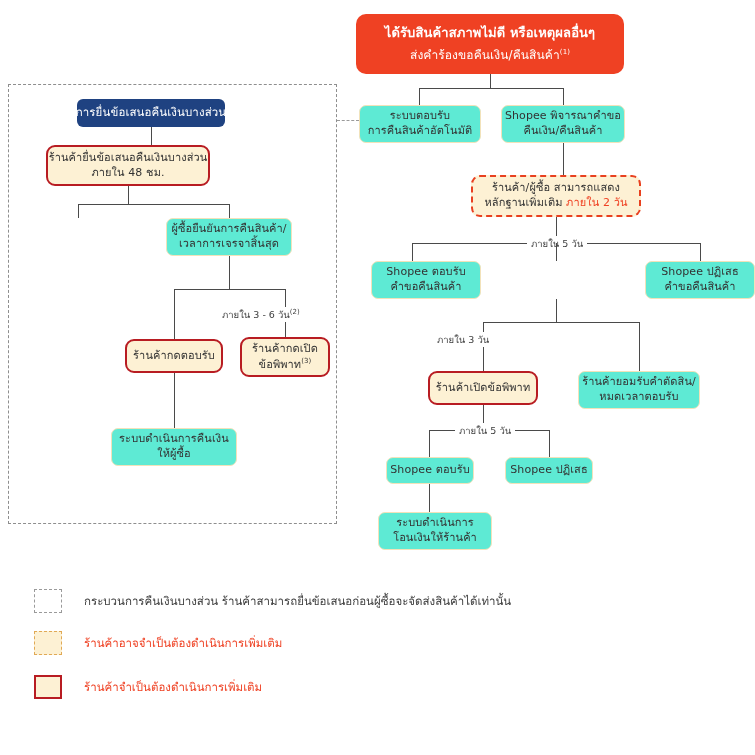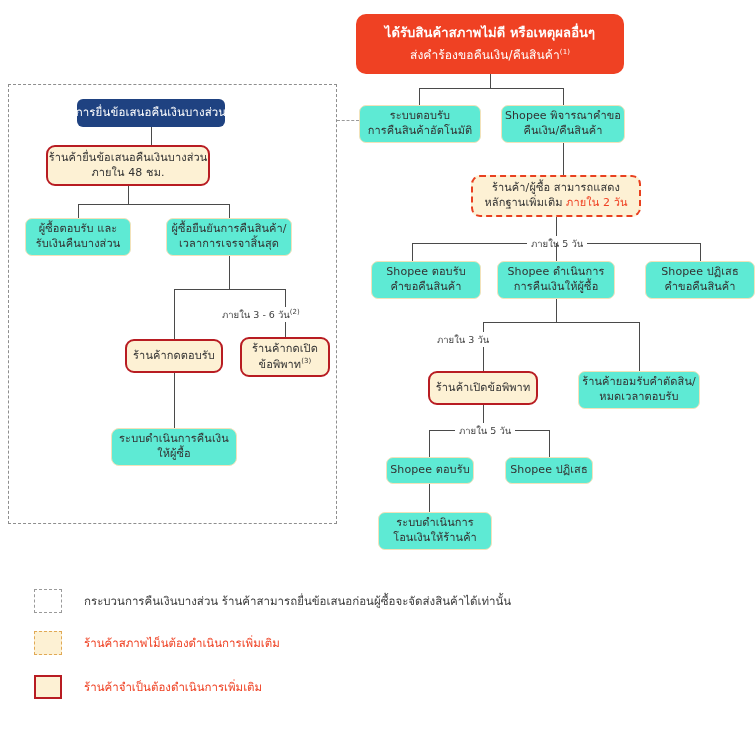--- a/index.html
+++ b/index.html
@@ -147,24 +147,20 @@
   <div class="ln h" style="left:412px;top:243px;width:288px;"></div>
   <div class="elabel" style="left:527px;top:236px;">ภายใน 5 วัน</div>
   <div class="ln v" style="left:412px;top:243px;height:18px;"></div>
   <div class="ln v" style="left:556px;top:243px;height:18px;"></div>
   <div class="ln v" style="left:700px;top:243px;height:18px;"></div>
 
   <div class="node n-cream" style="left:371px;top:261px;width:110px;height:38px;">
     <span class="ln1">Shopee ตอบรับ</span>
     <span class="ln2">คำขอคืนสินค้า</span>
   </div>
-  <div class="node n-cream" style="left:497px;top:261px;width:118px;height:38px;">
-    <span class="ln1">Shopee ดำเนินการ</span>
-    <span class="ln2">การคืนเงินให้ผู้ซื้อ</span>
-  </div>
   <div class="node n-cream" style="left:645px;top:261px;width:110px;height:38px;">
     <span class="ln1">Shopee ปฏิเสธ</span>
     <span class="ln2">คำขอคืนสินค้า</span>
   </div>
 
   <div class="ln v" style="left:556px;top:299px;height:23px;"></div>
   <div class="ln h" style="left:483px;top:322px;width:156px;"></div>
   <div class="ln v" style="left:483px;top:322px;height:49px;"></div>
   <div class="elabel" style="left:433px;top:332px;">ภายใน 3 วัน</div>
   <div class="ln v" style="left:639px;top:322px;height:49px;"></div>
@@ -206,24 +202,20 @@
   <div class="node n-red" style="left:46px;top:145px;width:164px;height:41px;">
     <span class="ln1">ร้านค้ายื่นข้อเสนอคืนเงินบางส่วน</span>
     <span class="ln2">ภายใน 48 ชม.</span>
   </div>
 
   <div class="ln v" style="left:128px;top:186px;height:18px;"></div>
   <div class="ln h" style="left:78px;top:204px;width:151px;"></div>
   <div class="ln v" style="left:78px;top:204px;height:14px;"></div>
   <div class="ln v" style="left:229px;top:204px;height:14px;"></div>
 
-  <div class="node n-cream" style="left:25px;top:218px;width:106px;height:38px;">
-    <span class="ln1">ผู้ซื้อตอบรับ และ</span>
-    <span class="ln2">รับเงินคืนบางส่วน</span>
-  </div>
 
   <div class="node n-cream" style="left:166px;top:218px;width:126px;height:38px;">
     <span class="ln1">ผู้ซื้อยืนยันการคืนสินค้า/</span>
     <span class="ln2">เวลาการเจรจาสิ้นสุด</span>
   </div>
 
   <div class="ln v" style="left:229px;top:256px;height:33px;"></div>
   <div class="ln h" style="left:174px;top:289px;width:111px;"></div>
   <div class="ln v" style="left:174px;top:289px;height:50px;"></div>
   <div class="ln v" style="left:285px;top:289px;height:50px;"></div>
@@ -232,33 +224,33 @@
   <div class="node n-red" style="left:125px;top:339px;width:98px;height:34px;">
     <span class="ln1">ร้านค้ากดตอบรับ</span>
   </div>
 
   <div class="node n-red" style="left:240px;top:337px;width:90px;height:40px;">
     <span class="ln1">ร้านค้ากดเปิด</span>
     <span class="ln2"><span>ข้อพิพาท</span><span class="sup">(3)</span></span>
   </div>
 
   <div class="ln v" style="left:174px;top:373px;height:55px;"></div>
-  <div class="node n-cream" style="left:111px;top:428px;width:126px;height:38px;border-radius:8px;">
+  <div class="node n-cream" style="left:111px;top:428px;width:126px;height:38px;">
     <span class="ln1">ระบบดำเนินการคืนเงิน</span>
     <span class="ln2">ให้ผู้ซื้อ</span>
   </div>
 
   <div id="legend">
     <div class="lg-row" style="left:34px;top:589px;align-items:center;">
       <span class="sw sw-gray"></span>
       <span class="lg-txt lg-dark">กระบวนการคืนเงินบางส่วน ร้านค้าสามารถยื่นข้อเสนอก่อนผู้ซื้อจะจัดส่งสินค้าได้เท่านั้น</span>
     </div>
     <div class="lg-row" style="left:34px;top:631px;">
       <span class="sw sw-orangedash"></span>
-      <span class="lg-txt lg-red">ร้านค้าสภาพไม็นต้องดำเนินการเพิ่มเติม</span>
+      <span class="lg-txt lg-red">ร้านค้าอาจจำเป็นต้องดำเนินการเพิ่มเติม</span>
     </div>
     <div class="lg-row" style="left:34px;top:675px;">
       <span class="sw sw-redsolid"></span>
       <span class="lg-txt lg-red">ร้านค้าจำเป็นต้องดำเนินการเพิ่มเติม</span>
     </div>
   </div>
 
 </div>
 
 </body></html>

